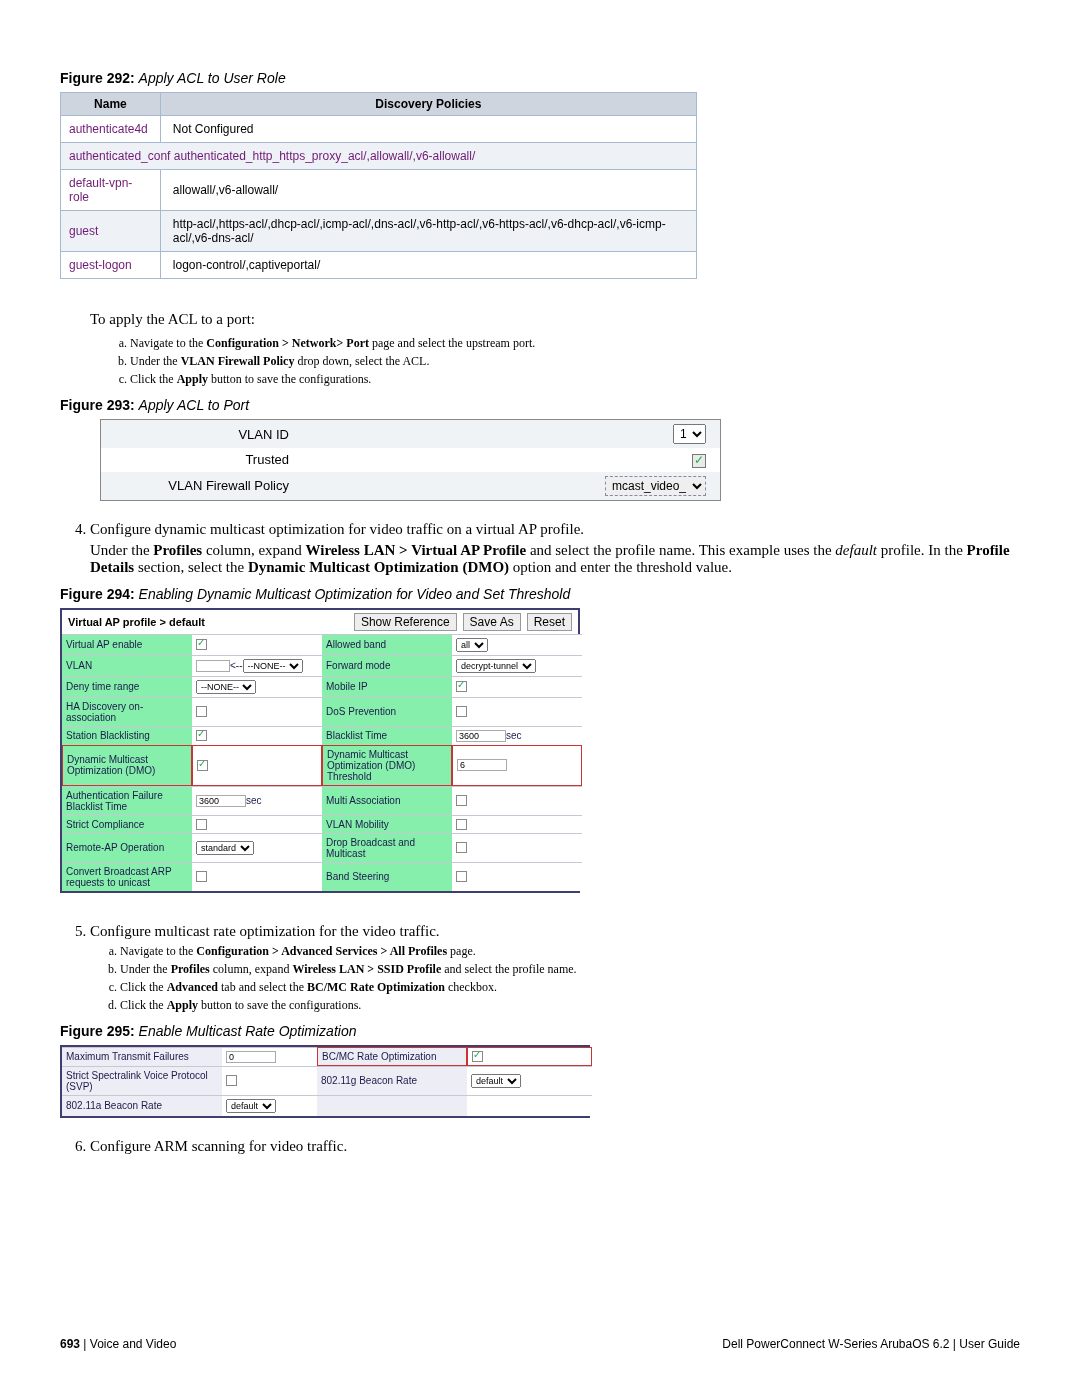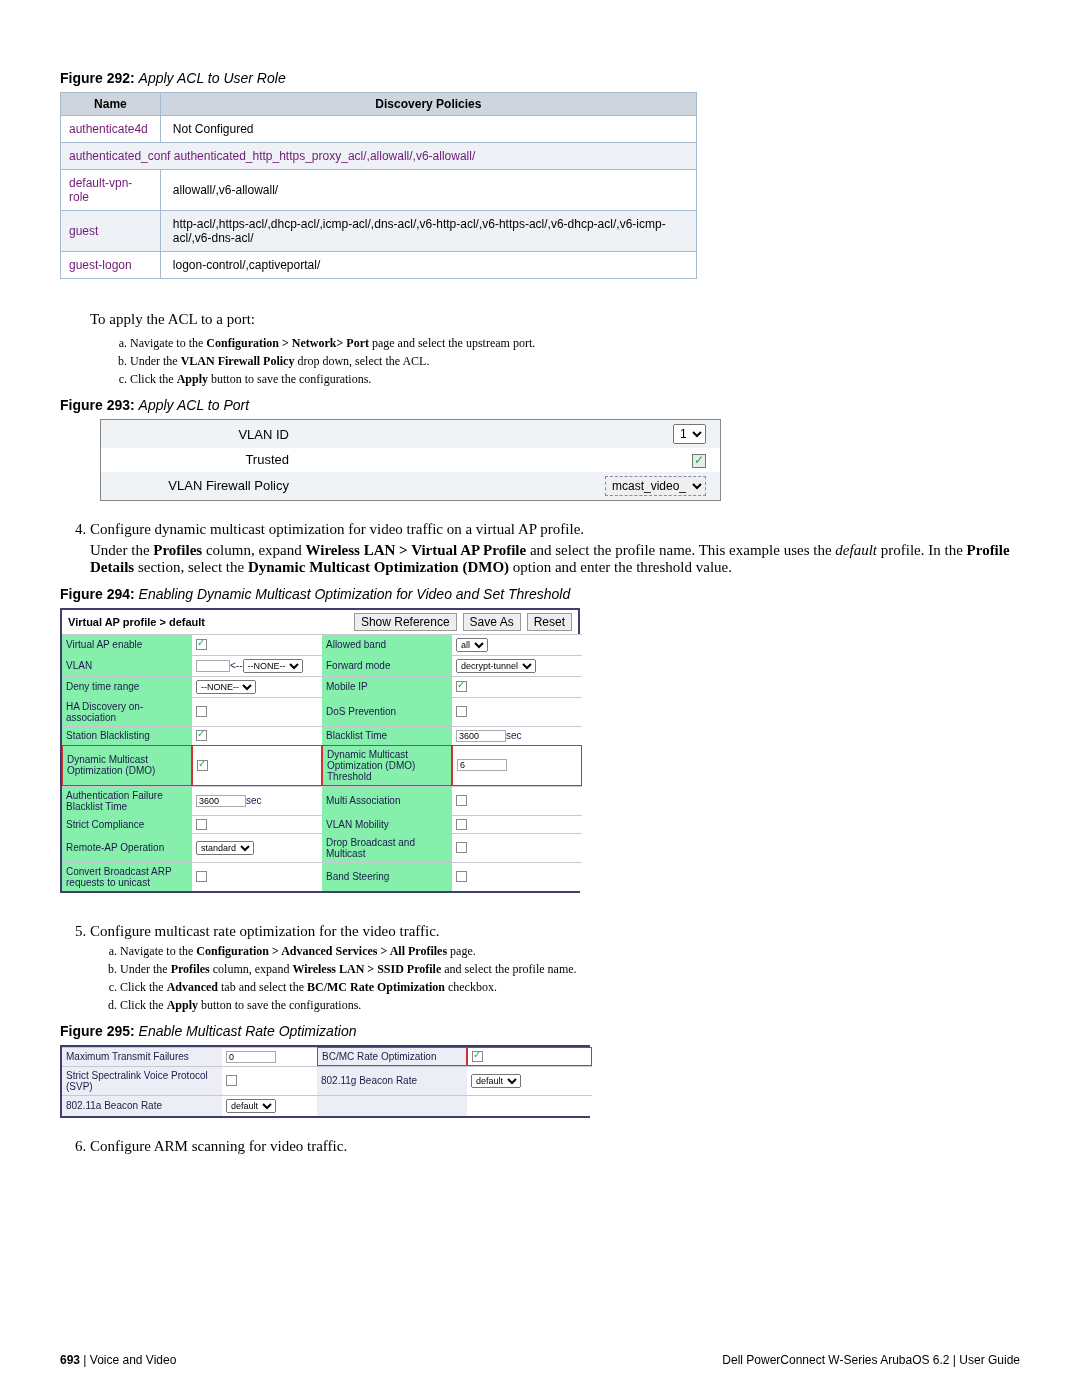--- a/index.html
+++ b/index.html
@@ -161,21 +161,21 @@
     background:#ededf5;
     min-height:16px;
     display:flex; align-items:center;
     color:#1a1a4a;
   }
   .fig295-cell.val { background:#fff; }
   .fig295-cell.hl { border:1px solid #c33; }
 
   
   .footer {
-    position:absolute; bottom:30px; left:60px; right:60px;
+    position:absolute; bottom:46px; left:60px; right:60px;
     display:flex; justify-content:space-between;
     font-family: Arial, Helvetica, sans-serif;
     font-size: 12px;
   }
   .footer .left .pg { font-weight:bold; }
 </style>
 </head>
 <body>
 
 <div class="page">

